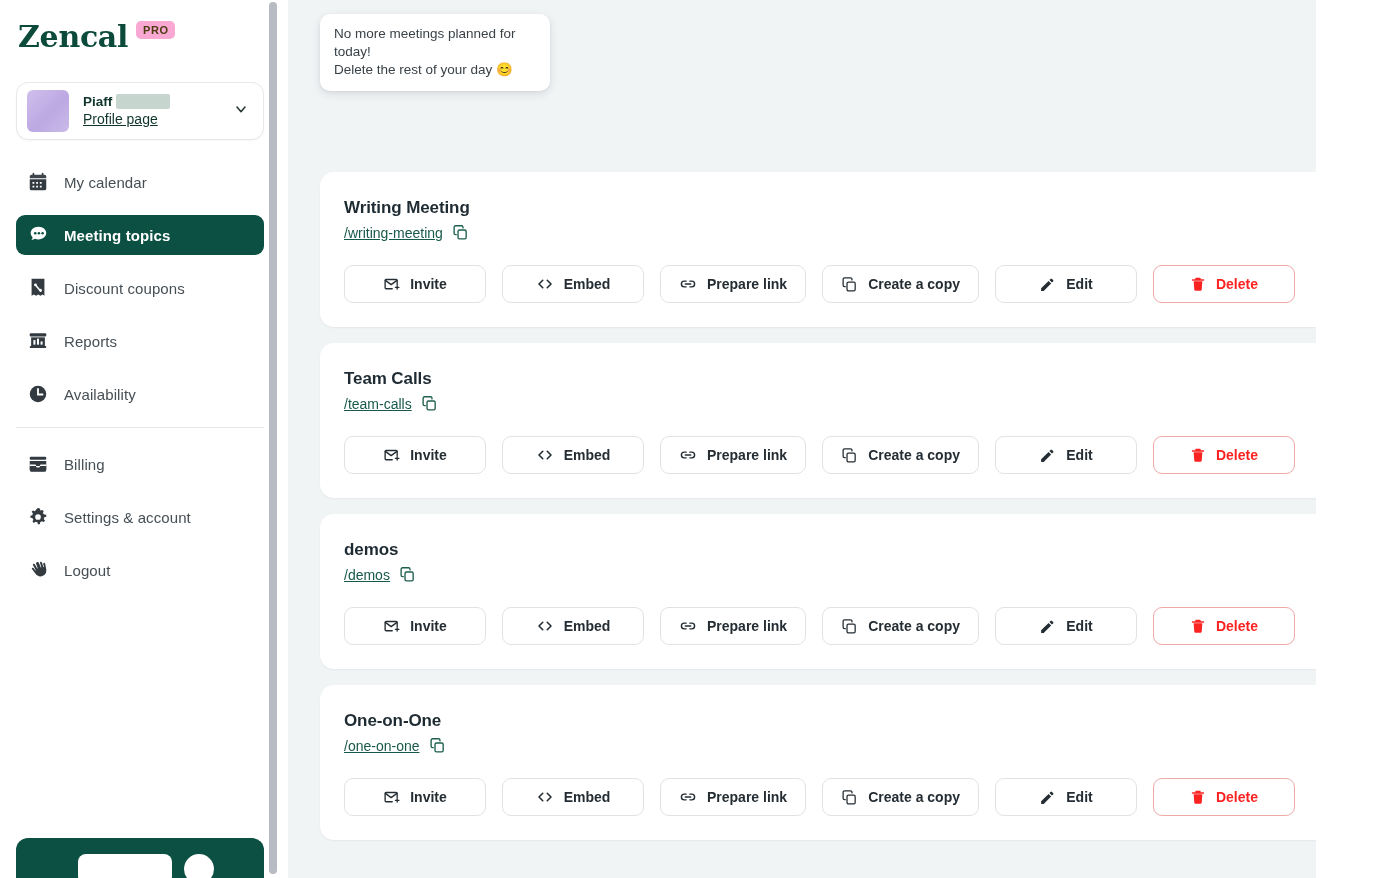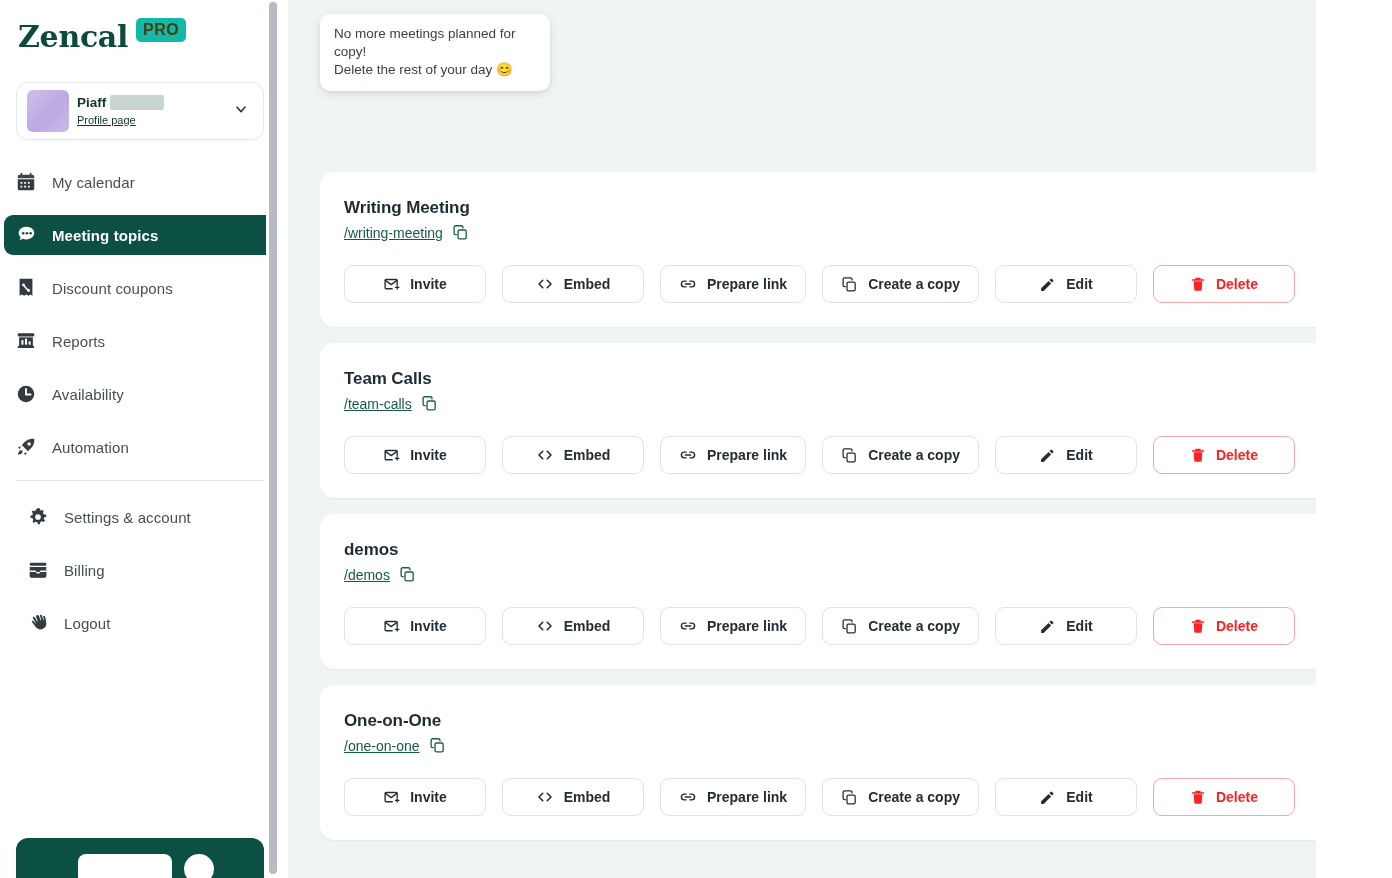--- a/index.html
+++ b/index.html
@@ -28,58 +28,58 @@
     display: flex; align-items: center; gap: 8px;
     padding: 14px 0 0 18px;
     height: 58px;
   }
   .brand-word {
     font-family: "DejaVu Serif", "Liberation Serif", serif;
     font-size: 30px; font-weight: 700; color: #0c4a3c;
     letter-spacing: -0.3px;
   }
   .brand-badge {
-    background: #14b8a6; color: #4a3c0c;
-    font-size: 16px; font-weight: 700; letter-spacing: .5px;
+    background: #f9a8d4; color: #4a3c0c;
+    font-size: 11px; font-weight: 700; letter-spacing: .5px;
     border-radius: 5px; padding: 3px 7px 3px 7px;
     position: relative; top: -6px;
   }
 
   .profile-card {
     margin: 24px 16px 0 16px;
     border: 1px solid #e6e8ea;
     border-radius: 12px;
     background: #fff;
     height: 58px;
     display: flex; align-items: center;
     padding: 0 10px 0 10px;
     box-shadow: 0 1px 2px rgba(16,24,40,.04);
   }
   .avatar {
     width: 42px; height: 42px; border-radius: 6px;
     background: linear-gradient(135deg,#cfc0ea 0%, #bda8e3 55%, #c9bbe8 100%);
     flex: 0 0 42px;
   }
-  .profile-text { margin-left: 8px; flex: 1 1 auto; min-width: 0; }
+  .profile-text { margin-left: 14px; flex: 1 1 auto; min-width: 0; }
   .profile-name-row { display: flex; align-items: center; gap: 2px; }
   .profile-name {
     font-size: 13.5px; font-weight: 700; color: #10352c;
   }
   .profile-redact {
     display: inline-block; width: 54px; height: 15px;
     background: #c6d6cf; border-radius: 2px; margin-left: 2px;
   }
   .profile-link {
     display: inline-block; margin-top: 2px;
-    font-size: 11px; color: #10352c; text-decoration: underline;
+    font-size: 14px; color: #10352c; text-decoration: underline;
     cursor: pointer;
   }
   .chev { width: 24px; text-align: center; color: #2b3a37; flex: 0 0 24px; }
 
-  .nav { margin-top: 22px; padding: 0 4px; }
+  .nav { margin-top: 22px; padding: 0 16px; }
   .nav-item {
     display: flex; align-items: center; gap: 14px;
     height: 40px; padding: 0 10px;
     border-radius: 9px; margin-bottom: 13px;
     cursor: pointer;
   }
   .nav-item .nav-label {
     font-size: 15px; color: #464f55; letter-spacing: .1px;
   }
   .nav-item.active { background: #0b5042; }
@@ -250,64 +250,53 @@
         <div class="nav-item">
           <span class="nav-icon">
             <svg width="22" height="22" viewBox="0 0 24 24" fill="#333b41">
                 <circle cx="12" cy="12" r="9"></circle>
                 <path d="M12 6.5v6h5" stroke="#fff" stroke-width="2" fill="none" stroke-linecap="round"></path>
               </svg>
           </span>
           <span class="nav-label">Availability</span>
         </div>
 
-        <div class="nav-item">
-          <span class="nav-icon">
-            <svg width="22" height="22" viewBox="0 0 24 24" fill="#333b41">
-                <path d="M21 3c-4.4-.5-8 1-11 4.2L7.4 9.9l6.7 6.7 2.7-2.6C20 11 21.5 7.4 21 3z"></path>
-                <path d="M6.4 11.2L3.2 12.4l2.1 2.1 1.1-3.3zM12.8 17.6l-3.3 1.1 2.1 2.1 1.2-3.2z"></path>
-                <path d="M7.9 16.1c-.8-.8-2.3-.6-3.3.4-.9.9-1.2 2.8-1.3 3.9 1.1-.1 3-.4 3.9-1.3 1-1 1.4-2.2.7-3z"></path>
-                <circle cx="15.4" cy="8.6" r="1.9" fill="#fff"></circle>
-              </svg>
-          </span>
-          <span class="nav-label">Automation</span>
-        </div>
 
 
       </nav>
 
       <div class="nav-sep"></div>
 
       <nav class="nav-lower">
-
-        <div class="nav-item">
-          <span class="nav-icon">
-            <svg width="22" height="22" viewBox="0 0 24 24" fill="#333b41">
-                <path d="M12 2.2l2 .6.6 2.1 2.1-.6 1.5 1.5-.9 2 1.6 1.5 2.1.3v2.1l-2.1.5-.6 2.1 1.4 1.7-1.5 1.5-2-.9-1.8 1.1-.4 2.1h-2.1l-.6-2.1-2.1-.6-1.7 1.4-1.5-1.5.9-2-1.1-1.8-2.1-.4v-2.1l2.1-.6.6-2.1-1.4-1.7 1.5-1.5 2 .9L11 2.8z"></path>
-                <circle cx="12" cy="12" r="3.1" fill="#fff"></circle>
-              </svg>
-          </span>
-          <span class="nav-label">Settings &amp; account</span>
-        </div>
 
         <div class="nav-item">
           <span class="nav-icon">
             <svg width="22" height="22" viewBox="0 0 24 24" fill="#333b41">
                 <rect x="3" y="4" width="18" height="3.4" rx="1.2"></rect>
                 <path d="M3 8.8h18v9.6a2 2 0 0 1-2 2H5a2 2 0 0 1-2-2V8.8z"></path>
                 <path d="M3 12.6h6.2l1.1 1.7h3.4l1.1-1.7H21v5.8a2 2 0 0 1-2 2H5a2 2 0 0 1-2-2v-5.8z" fill="#fff"></path>
                 <path d="M3 14.2h6.6l1 1.5h2.8l1-1.5H21v4.2a2 2 0 0 1-2 2H5a2 2 0 0 1-2-2v-4.2z" fill="#333b41"></path>
               </svg>
           </span>
           <span class="nav-label">Billing</span>
         </div>
 
         <div class="nav-item">
           <span class="nav-icon">
             <svg width="22" height="22" viewBox="0 0 24 24" fill="#333b41">
+                <path d="M12 2.2l2 .6.6 2.1 2.1-.6 1.5 1.5-.9 2 1.6 1.5 2.1.3v2.1l-2.1.5-.6 2.1 1.4 1.7-1.5 1.5-2-.9-1.8 1.1-.4 2.1h-2.1l-.6-2.1-2.1-.6-1.7 1.4-1.5-1.5.9-2-1.1-1.8-2.1-.4v-2.1l2.1-.6.6-2.1-1.4-1.7 1.5-1.5 2 .9L11 2.8z"></path>
+                <circle cx="12" cy="12" r="3.1" fill="#fff"></circle>
+              </svg>
+          </span>
+          <span class="nav-label">Settings &amp; account</span>
+        </div>
+
+        <div class="nav-item">
+          <span class="nav-icon">
+            <svg width="22" height="22" viewBox="0 0 24 24" fill="#333b41">
                 <path d="M11.4 3.3c.5-.3 1.2-.1 1.4.5l2.2 5.4.6-.2-1.4-4.6c-.2-.6.2-1.2.8-1.3.6-.2 1.2.2 1.3.8l1.6 5.1.6-.2-.8-3.3c-.1-.6.3-1.2.9-1.3.6-.1 1.1.3 1.2.9l1.2 6c.6 3-.8 6-3.6 7.3-3 1.4-6.6.3-8.3-2.5L5.4 11c-.3-.5-.1-1.2.5-1.4.5-.3 1.2-.1 1.5.4l1.7 2.6.5-.3-3-5.6c-.3-.6-.1-1.2.5-1.5.5-.3 1.2 0 1.4.5l2.7 4.6.5-.2-1.9-5.1c-.2-.6.1-1.3.6-1.3z"></path>
               </svg>
           </span>
           <span class="nav-label">Logout</span>
         </div>
 
       </nav>
 
       <div class="promo">
         <div class="promo-pill-a"></div>
@@ -316,21 +305,21 @@
 
       <div class="sb-track">
         <div class="sb-thumb"></div>
       </div>
     </div>
   </aside>
 
   <main class="main">
 
     <div class="toast">
-      <div>No more meetings planned for copy!</div>
+      <div>No more meetings planned for today!</div>
       <div>Delete the rest of your day 😊</div>
     </div>
 
     <div class="cards">
 
       <section class="card">
         <div class="card-title">Writing Meeting</div>
         <div class="slug-row">
           <span class="slug">/writing-meeting</span>
           <span class="copy-btn">

